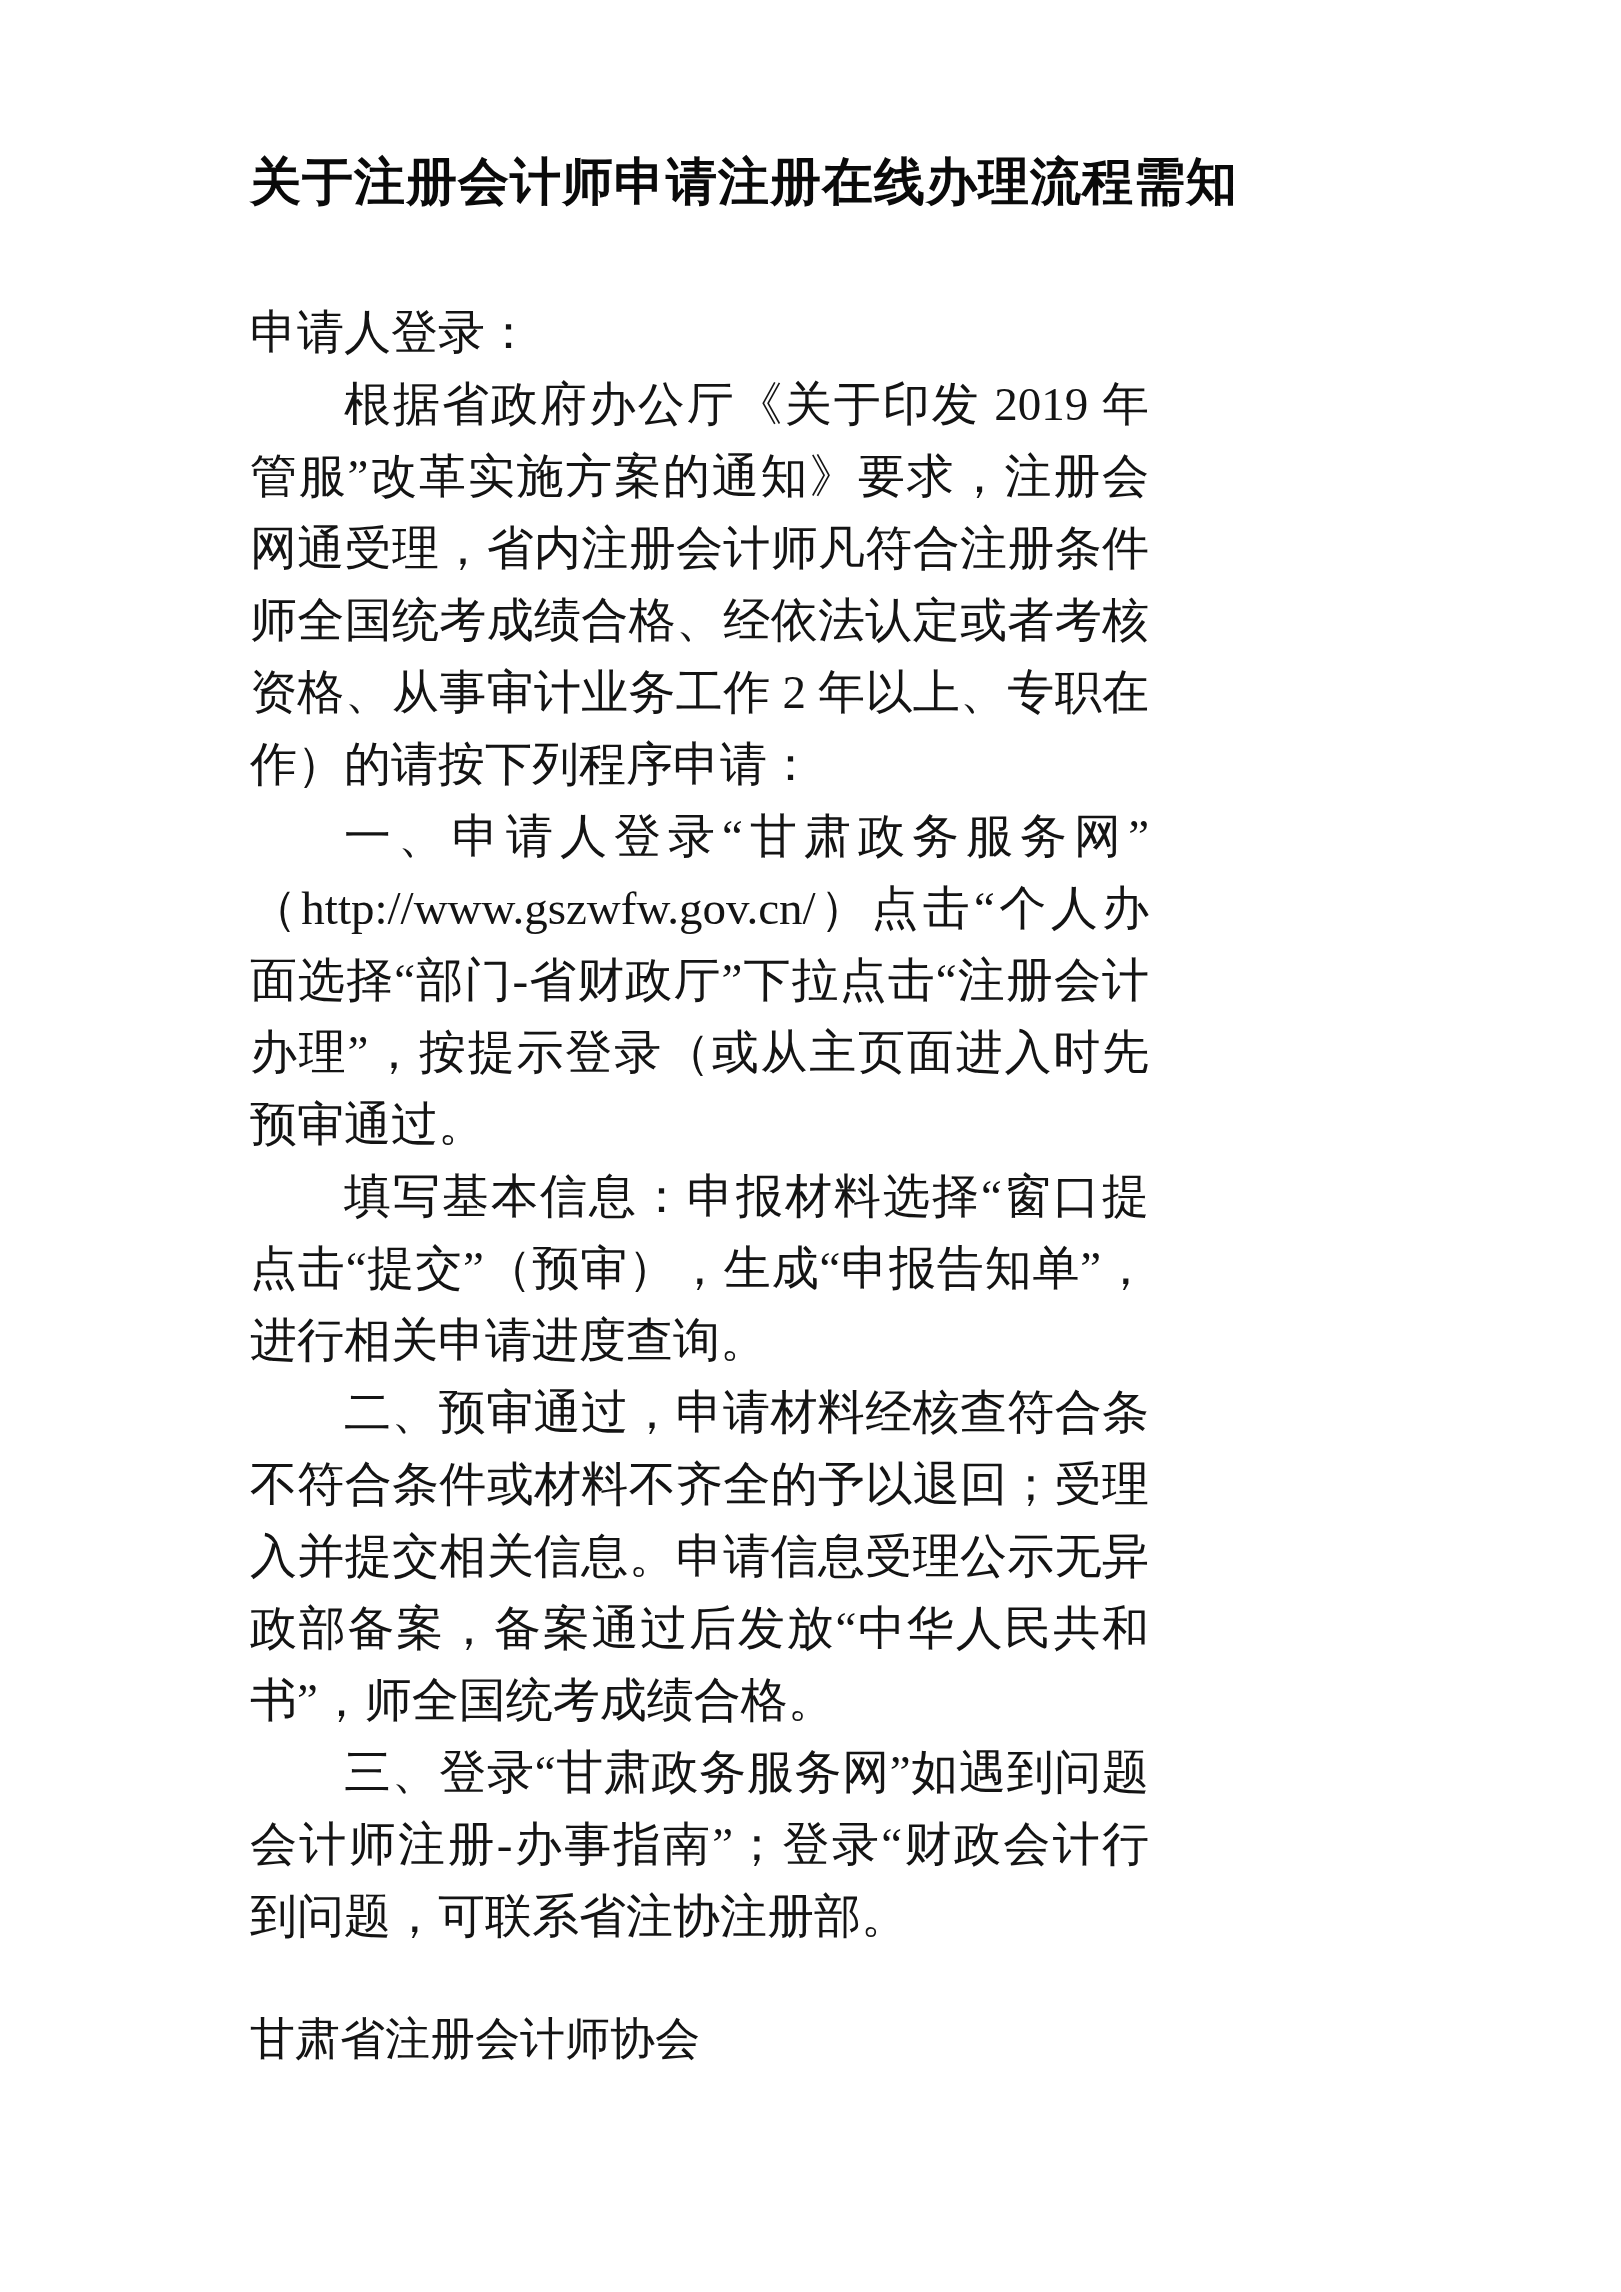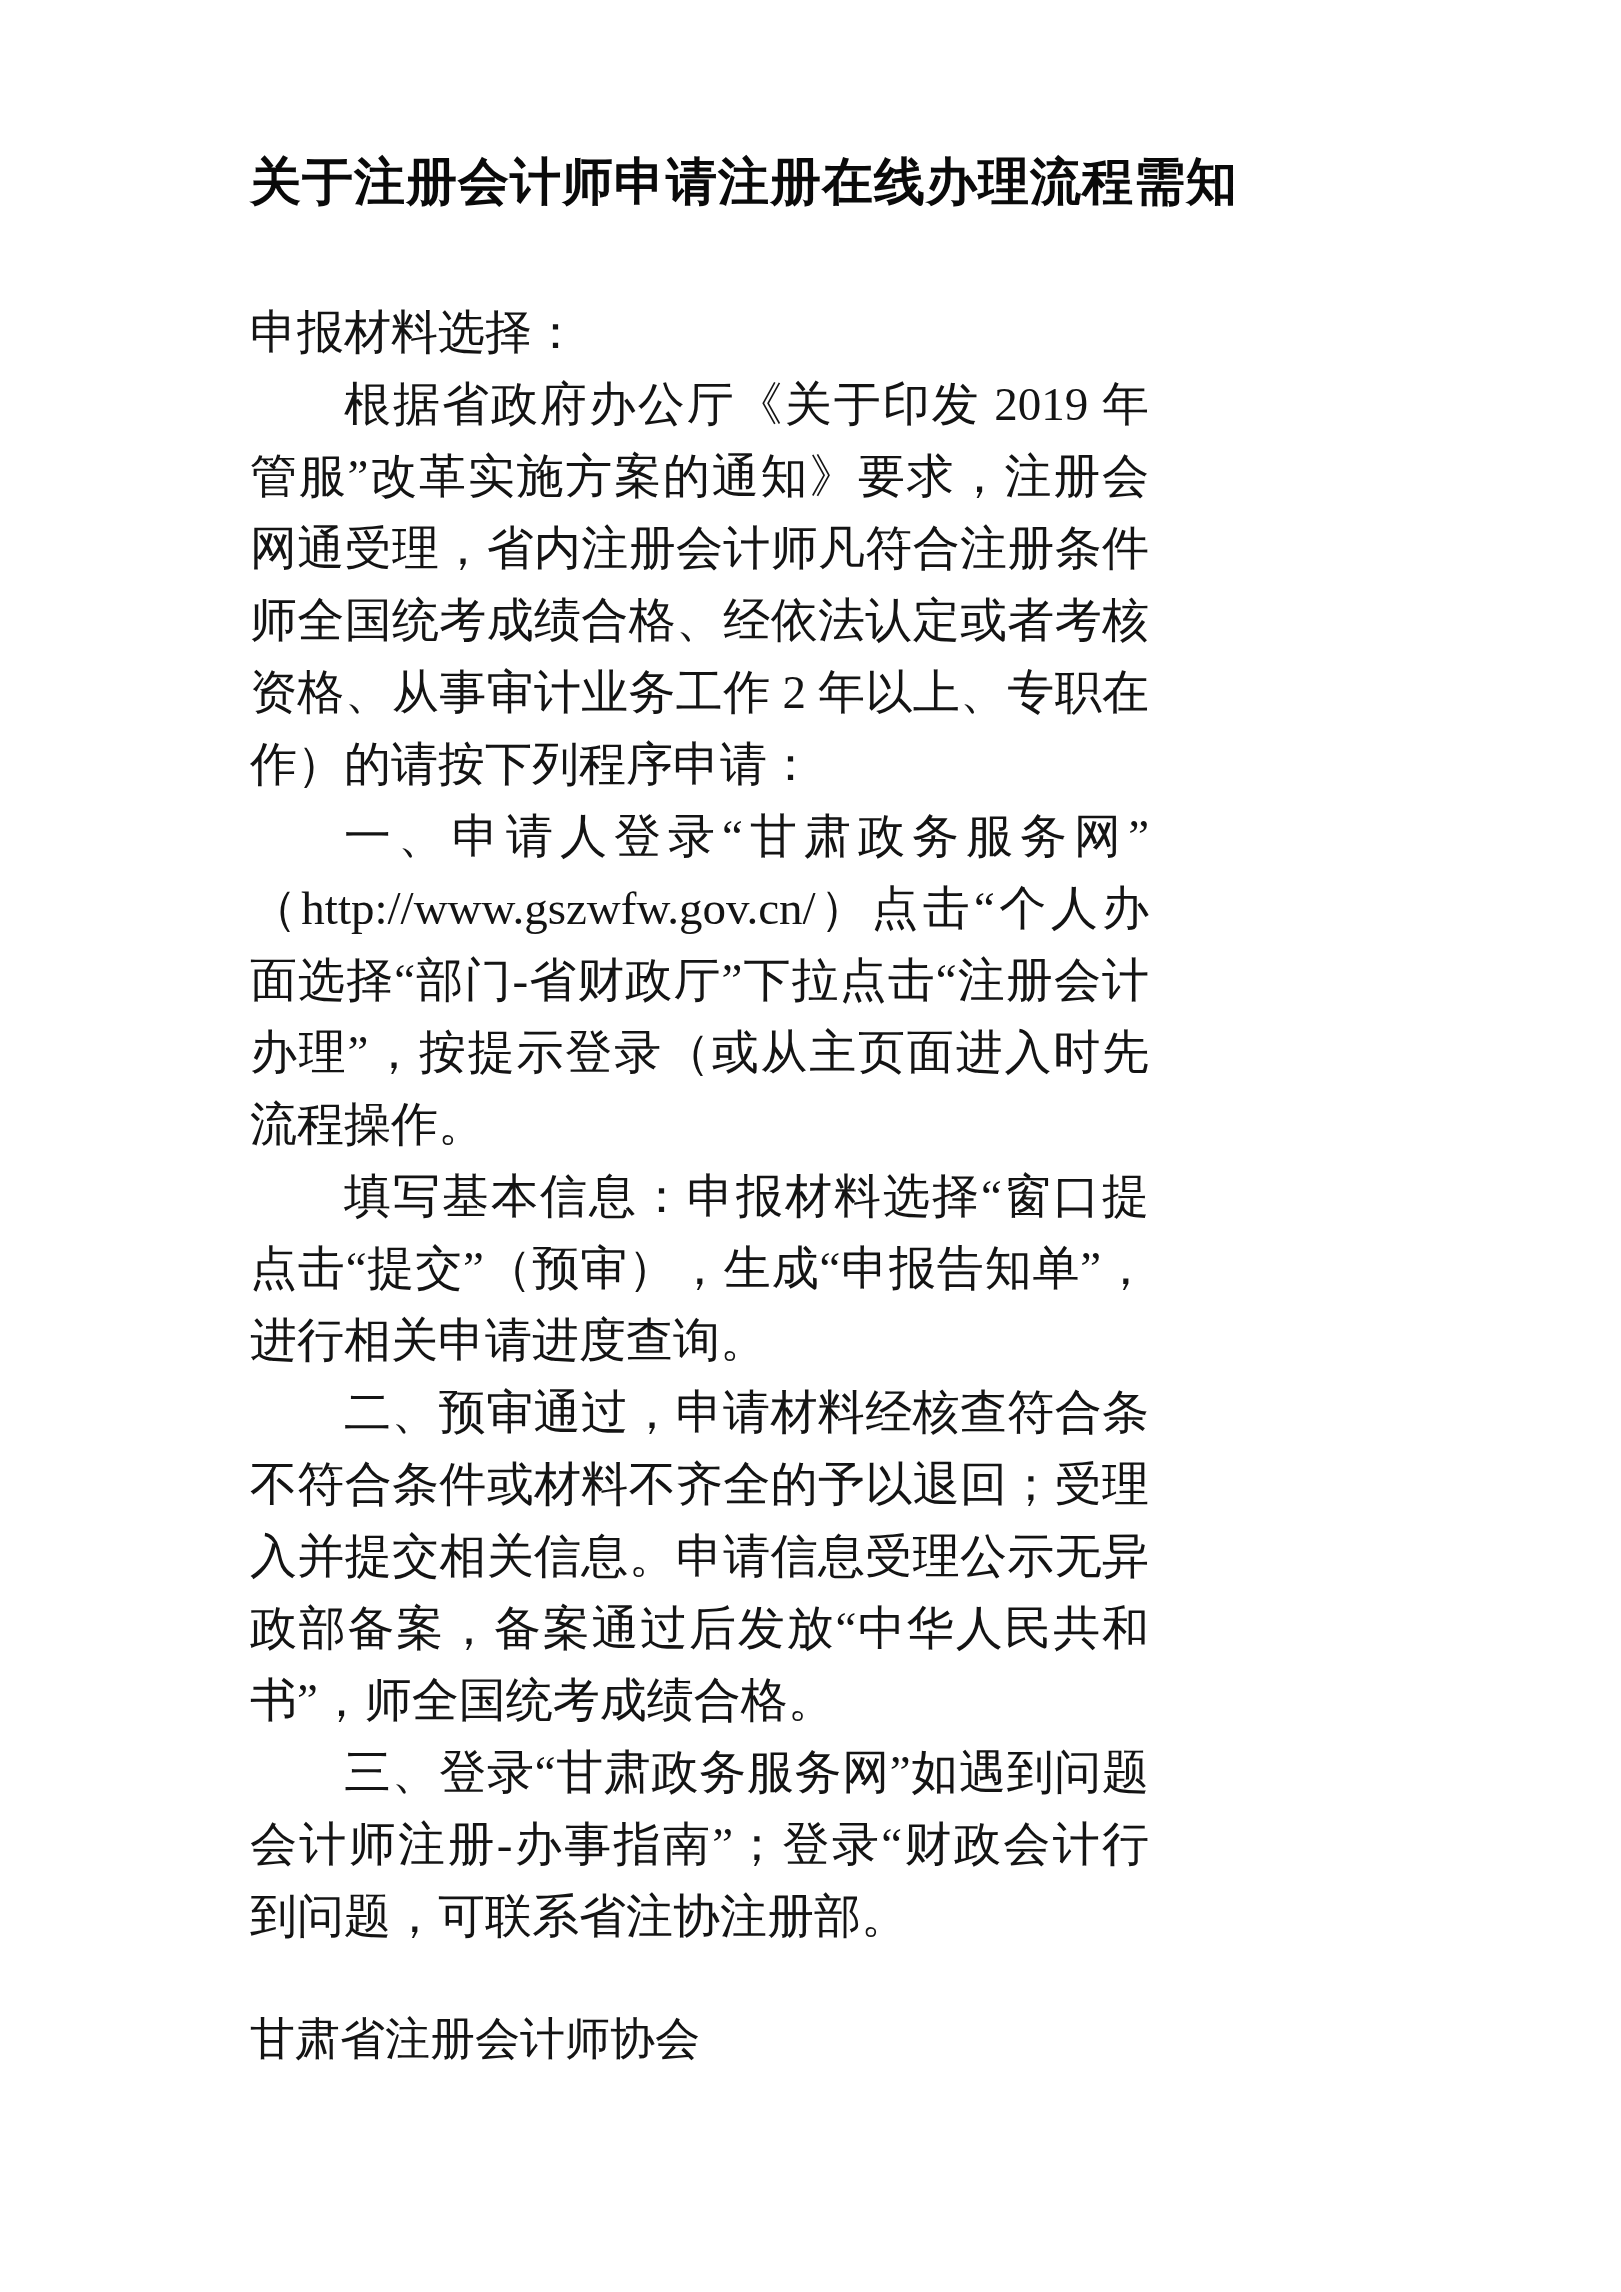--- a/index.html
+++ b/index.html
@@ -58,37 +58,37 @@
   .sig-org  { padding-right: 34px; white-space: nowrap; }
   .sig-date { padding-right: 93px; white-space: nowrap; }
 </style>
 </head>
 <body>
 
 <div class="page">
   <h1 class="doc-title">关于注册会计师申请注册在线办理流程需知</h1>
 
   <div class="doc-body">
-    <div class="line salutation">申报材料选择：</div>
+    <div class="line salutation">申请人登录：</div>
 
     <div id="paragraphs">
         <div class="para">
           <div class="line fill">根据省政府办公厅《关于印发 2019 年甘肃省深化“放</div>
           <div class="line fill">管服”改革实施方案的通知》要求，注册会计师注册实行一</div>
           <div class="line fill">网通受理，省内注册会计师凡符合注册条件（参加注册会计</div>
           <div class="line fill">师全国统考成绩合格、经依法认定或者考核具有注册会计师</div>
           <div class="line fill">资格、从事审计业务工作 2 年以上、专职在会计师事务所工</div>
           <div class="line">作）的请按下列程序申请：</div>
         </div>
         <div class="para">
           <div class="line fill">一、申请人登录“甘肃政务服务网”</div>
           <div class="line fill">（http://www.gszwfw.gov.cn/）点击“个人办事”进入页</div>
           <div class="line fill">面选择“部门-省财政厅”下拉点击“注册会计师注册-在线</div>
           <div class="line fill">办理”，按提示登录（或从主页面进入时先登录），进入后按</div>
-          <div class="line">流程操作。</div>
+          <div class="line">预审通过。</div>
         </div>
         <div class="para">
           <div class="line fill">填写基本信息：申报材料选择“窗口提交”或“上传”</div>
           <div class="line fill">点击“提交”（预审），生成“申报告知单”，可按载明事项</div>
           <div class="line">进行相关申请进度查询。</div>
         </div>
         <div class="para">
           <div class="line fill">二、预审通过，申请材料经核查符合条件的予以受理，</div>
           <div class="line fill">不符合条件或材料不齐全的予以退回；受理的申请人登录</div>
           <div class="line fill">入并提交相关信息。申请信息受理公示无异议后批准并报财</div>

